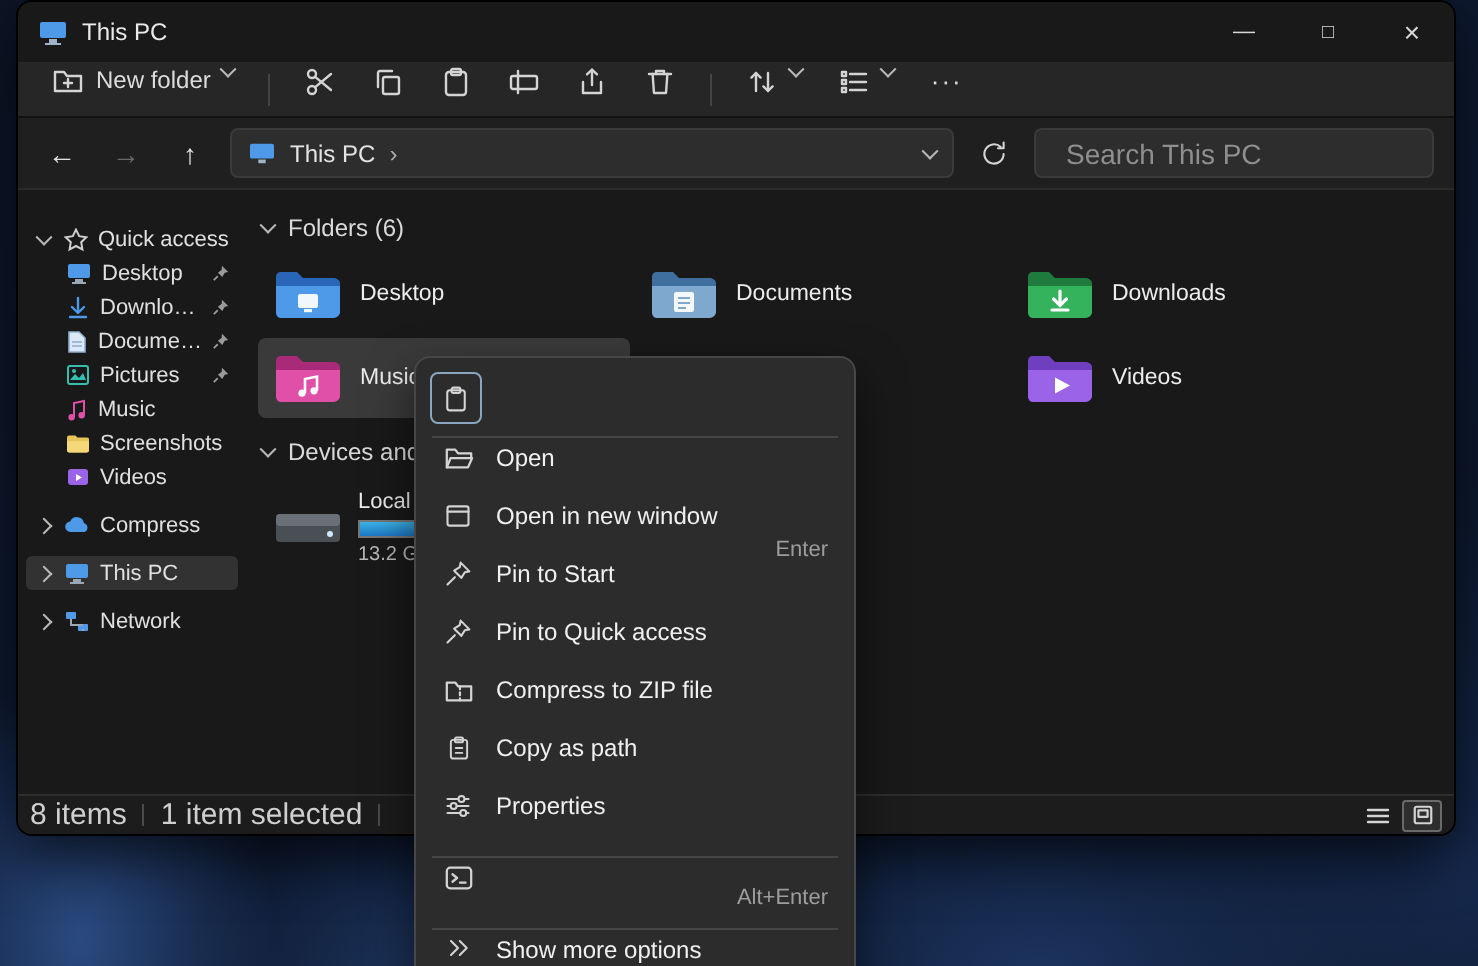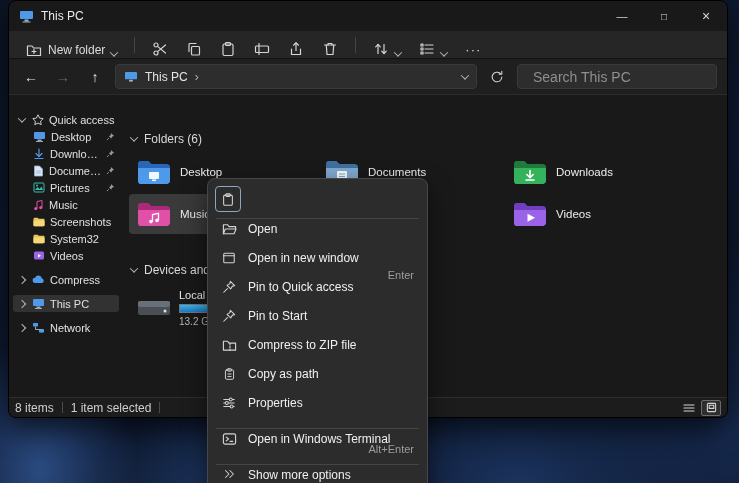--- a/index.html
+++ b/index.html
@@ -23,21 +23,21 @@
   
   .titlebar { height:30px; display:flex; align-items:center; flex:0 0 auto; background:#191919; }
   .tb-left { display:flex; align-items:center; gap:7px; padding-left:10px; flex:1; }
   .tb-title { font-size:12px; color:#eaeaea; }
   .caption { display:flex; height:30px; }
   .cap-btn { width:42px; height:30px; display:flex; align-items:center; justify-content:center; color:#d8d8d8; font-size:11px; }
   .cap-btn.max { font-size:10px; }
   .cap-btn.close { font-size:14px; }
   
   .toolbar { height:28px; flex:0 0 auto; background:#262626; display:flex; align-items:center; padding:0 10px; gap:4px; border-bottom:1px solid #121212; }
-  .tool-btn { display:flex; align-items:flex-end; gap:6px; padding:0 7px; height:24px; border-radius:4px; color:#dcdcdc; }
+  .tool-btn { display:flex; align-items:flex-start; gap:6px; padding:0 7px; height:24px; border-radius:4px; color:#dcdcdc; }
   .tool-sep { width:1px; height:16px; background:#454545; margin:0 6px; }
   .chev { width:6px; height:6px; border-right:1.3px solid #b8b8b8; border-bottom:1.3px solid #b8b8b8; display:inline-block; transform:rotate(45deg) translate(-1px,-1px); }
   .chev.right { transform:rotate(-45deg); }
   .more-dots { font-size:13px; letter-spacing:1px; color:#dcdcdc; }
   
   .navbar { height:36px; flex:0 0 auto; background:#1f1f1f; display:flex; align-items:center; padding:0 10px; gap:8px; border-bottom:1px solid #2b2b2b; }
   .nav-btn { width:24px; height:24px; display:flex; align-items:center; justify-content:center; font-size:14px; color:#e2e2e2; border-radius:4px; }
   .nav-btn.disabled { color:#6a6a6a; }
   .addressbar { flex:1; height:25px; background:#2d2d2d; border:1px solid #3a3a3a; border-radius:4px; display:flex; align-items:center; padding:0 8px; gap:7px; max-width:400px; }
   .addr-crumb { color:#e4e4e4; font-size:12px; }
@@ -53,34 +53,34 @@
   .sb-item { height:17px; display:flex; align-items:center; gap:5px; padding:0 3px 0 6px; border-radius:3px; font-size:11px; color:#e0e0e0; white-space:nowrap; }
   .sb-item.child { padding-left:20px; }
   .sb-item.selected { background:#323232; }
   .sb-label { flex:1; overflow:hidden; text-overflow:ellipsis; }
   .sb-ic { display:flex; flex:0 0 auto; }
   .sb-chev { display:flex; width:8px; flex:0 0 auto; }
   .sb-pin { display:flex; flex:0 0 auto; margin-right:1px; }
   .sb-gap { height:7px; }
   
   .content { flex:1; min-width:0; position:relative; padding:8px 0 0 8px; }
-  .sec-head { height:22px; display:flex; align-items:center; gap:7px; color:#dadada; font-size:12px; padding-left:2px; white-space:nowrap; overflow:hidden;margin-top:25px; }
+  .sec-head { height:22px; display:flex; align-items:center; gap:7px; color:#dadada; font-size:12px; padding-left:2px; white-space:nowrap; overflow:hidden; }
   .folders-grid { display:grid; grid-template-columns:repeat(3,186px); gap:2px; margin-top:2px; }
   .tile { height:40px; display:flex; align-items:center; gap:9px; padding:0 8px; border-radius:4px; }
   .tile.selected { background:#3a3a3a; }
   .tile-label { font-size:11.5px; color:#ececec; }
   .devices { margin-top:6px; }
   .drive-tile { margin-top:6px; width:186px; display:flex; gap:8px; padding:2px 8px; align-items:center; }
   .drive-info { display:flex; flex-direction:column; gap:3px; min-width:0; }
   .drive-name { font-size:11px; color:#ececec; white-space:nowrap; }
   .cap-bar { width:92px; height:9px; background:#5a5a5a; border:1px solid #777; }
   .cap-fill { height:100%; width:55%; background:linear-gradient(180deg,#3cb4e8,#1c78c8); }
   .drive-free { font-size:10px; color:#b8b8b8; white-space:nowrap; }
   
-  .statusbar { height:20px; flex:0 0 auto; background:#1c1c1c; border-top:1px solid #2e2e2e; display:flex; align-items:center; font-size:12px; color:#cfcfcf; padding:0 6px; }
+  .statusbar { height:20px; flex:0 0 auto; background:#1c1c1c; border-top:1px solid #2e2e2e; display:flex; align-items:center; font-size:15px; color:#cfcfcf; padding:0 6px; }
   .status-sep { width:1px; height:11px; background:#4a4a4a; margin:0 8px; }
   .status-spring { flex:1; }
   .view-btn { width:20px; height:16px; display:flex; align-items:center; justify-content:center; border-radius:2px; margin-left:2px; }
   .view-btn.active { border:1px solid #6a6a6a; background:#2e2e2e; }
   
   .context-menu {
     position:absolute; left:207px; top:178px; width:221px; z-index:50;
     background:#2c2c2c; border:1px solid #474747; border-radius:8px;
     box-shadow:0 10px 24px rgba(0,0,0,.55); padding:4px; color:#f0f0f0;
   }
@@ -314,29 +314,20 @@
           <span class="sb-ic">
               <svg width="12" height="10" viewBox="0 0 12 10">
                 <path d="M.5 2c0-.8.4-1.2 1.2-1.2h3l1 1h4.8c.8 0 1 .4 1 1.2v5c0 .8-.4 1.2-1.2 1.2H1.7C.9 9.2.5 8.8.5 8z" fill="#e8c558"></path>
                 <path d="M.5 3.6h11V8c0 .8-.4 1.2-1.2 1.2H1.7C.9 9.2.5 8.8.5 8z" fill="#f5d87a"></path>
               </svg>
             </span>
           <span class="sb-label">Screenshots</span>
         </div>
         <div class="sb-item child">
           <span class="sb-ic">
-              <svg width="12" height="10" viewBox="0 0 12 10">
-                <path d="M.5 2c0-.8.4-1.2 1.2-1.2h3l1 1h4.8c.8 0 1 .4 1 1.2v5c0 .8-.4 1.2-1.2 1.2H1.7C.9 9.2.5 8.8.5 8z" fill="#e8c558"></path>
-                <path d="M.5 3.6h11V8c0 .8-.4 1.2-1.2 1.2H1.7C.9 9.2.5 8.8.5 8z" fill="#f5d87a"></path>
-              </svg>
-            </span>
-          <span class="sb-label">System32</span>
-        </div>
-        <div class="sb-item child">
-          <span class="sb-ic">
               <svg width="12" height="11" viewBox="0 0 12 11">
                 <rect x="1" y="1.5" width="10" height="8" rx="1.5" fill="#9a63e8"></rect>
                 <path d="M5 4l3 1.75L5 7.5z" fill="#fff"></path>
               </svg>
             </span>
           <span class="sb-label">Videos</span>
         </div>
         <div class="sb-gap"></div>
         <div class="sb-item">
           <span class="sb-chev">
@@ -517,31 +508,31 @@
       <span class="cm-label">Open in new window</span>
       <span class="cm-short"></span>
     </div>
     <div class="cm-item">
       <span class="cm-ic">
           <svg class="st" width="14" height="14" viewBox="0 0 16 16">
             <path d="M9.5 1.5l5 5-2.6.5-2 3.2-4.1-4.1 3.2-2z"></path>
             <line x1="6.2" y1="9.8" x2="2" y2="14"></line>
           </svg>
         </span>
-      <span class="cm-label">Pin to Quick access</span>
+      <span class="cm-label">Pin to Start</span>
       <span class="cm-short"></span>
     </div>
     <div class="cm-item">
       <span class="cm-ic">
           <svg class="st" width="14" height="14" viewBox="0 0 16 16">
             <path d="M9.5 1.5l5 5-2.6.5-2 3.2-4.1-4.1 3.2-2z"></path>
             <line x1="6.2" y1="9.8" x2="2" y2="14"></line>
           </svg>
         </span>
-      <span class="cm-label">Pin to Start</span>
+      <span class="cm-label">Pin to Quick access</span>
       <span class="cm-short"></span>
     </div>
     <div class="cm-item">
       <span class="cm-ic">
           <svg class="st" width="15" height="14" viewBox="0 0 16 14">
             <path d="M1.5 12.5v-9.5h4.5l1.5 2h7v7.5z"></path>
             <line x1="8.5" y1="5" x2="8.5" y2="12.5" stroke-dasharray="1.6 1.6"></line>
           </svg>
         </span>
       <span class="cm-label">Compress to ZIP file</span>
@@ -575,21 +566,20 @@
     </div>
     <div class="cm-sep"></div>
     <div class="cm-item">
       <span class="cm-ic">
           <svg class="st" width="15" height="14" viewBox="0 0 16 14">
             <rect x="1.5" y="1.5" width="13" height="11" rx="1.8"></rect>
             <path d="M4.5 5l2.5 2-2.5 2"></path>
             <line x1="8.5" y1="9.5" x2="11.5" y2="9.5"></line>
           </svg>
         </span>
-      <span class="cm-label">Open in Windows Terminal</span>
       <span class="cm-short"></span>
     </div>
     <div class="cm-sep"></div>
     <div class="cm-item">
       <span class="cm-ic">
           <svg class="st" width="14" height="12" viewBox="0 0 16 12">
             <path d="M4 2l4 4-4 4"></path>
             <path d="M9 2l4 4-4 4"></path>
           </svg>
         </span>

